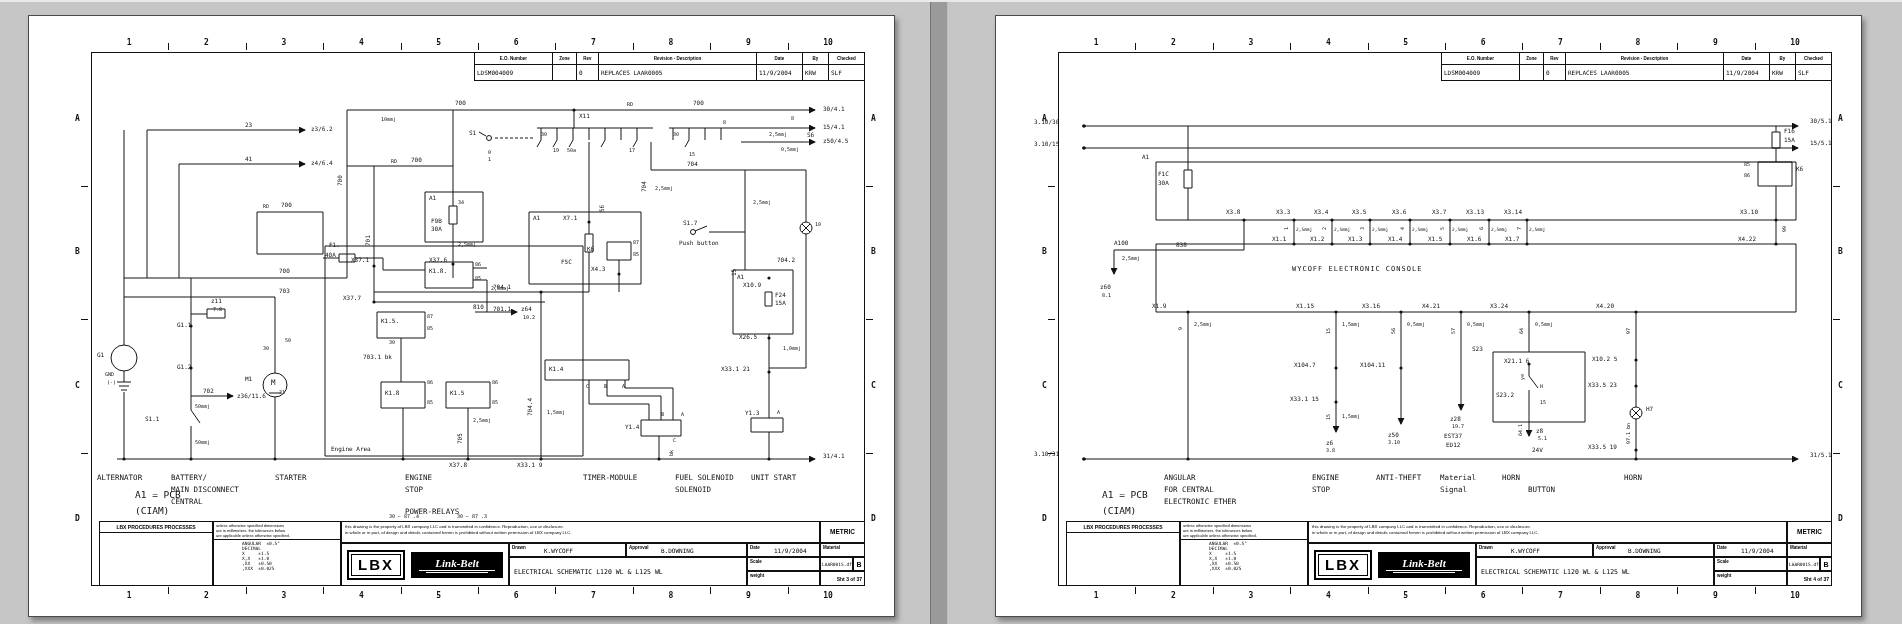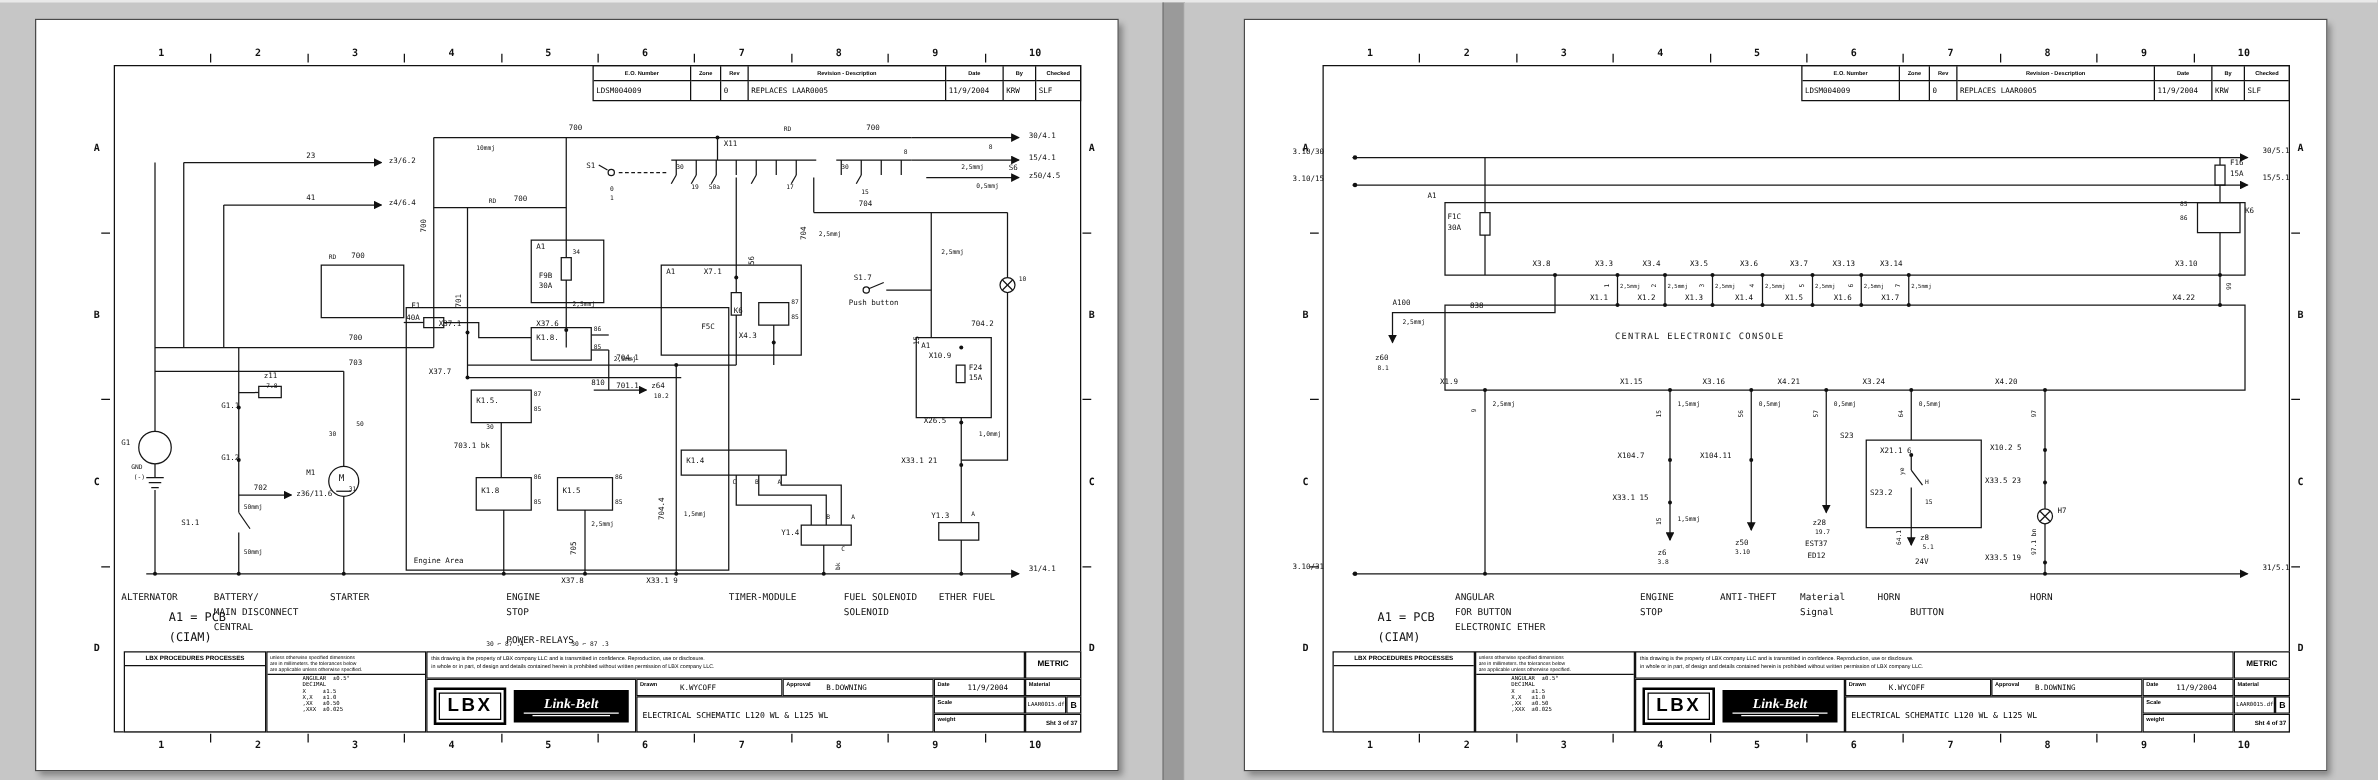--- a/index.html
+++ b/index.html
@@ -365,28 +365,28 @@
         <span class="lb" style="left: 250px; top: 252px;">700</span>
         <span class="lb" style="left: 250px; top: 272px;">703</span>
         <span class="lb s5" style="left: 234px; top: 188px;">RD</span>
         <span class="lb" style="left: 252px; top: 186px;">700</span>
         <span class="lb" style="left: 794px; top: 437px;">31/4.1</span>
         <span class="lb" style="left: 302px; top: 430px;">Engine Area</span>
         <span class="lb s8" style="left: 68px; top: 458px;">ALTERNATOR</span>
         <span class="lb s8" style="left: 142px; top: 458px;">BATTERY/</span>
         <span class="lb s8" style="left: 142px; top: 470px;">MAIN DISCONNECT</span>
         <span class="lb s8" style="left: 142px; top: 482px;">CENTRAL</span>
-        <span class="lb s8" style="left: 235px; top: 458px; text-align: center;">STARTER</span>
+        <span class="lb s8" style="left: 246px; top: 458px; text-align: center;">STARTER</span>
         <span class="lb s8" style="left: 376px; top: 458px;">ENGINE</span>
         <span class="lb s8" style="left: 376px; top: 470px;">STOP</span>
         <span class="lb s8" style="left: 376px; top: 492px;">POWER-RELAYS</span>
         <span class="lb s8" style="left: 554px; top: 458px;">TIMER-MODULE</span>
         <span class="lb s8" style="left: 646px; top: 458px;">FUEL SOLENOID</span>
         <span class="lb s8" style="left: 646px; top: 470px;">SOLENOID</span>
-        <span class="lb s8" style="left: 722px; top: 458px;">ETHER FUEL</span>
+        <span class="lb s8" style="left: 722px; top: 458px;">UNIT START</span>
         <span class="lb s9" style="left: 106px; top: 474px;">A1 = PCB</span>
         <span class="lb s9" style="left: 106px; top: 490px;">(CIAM)</span>
         <span class="lb s5" style="left: 360px; top: 498px;">30 ⌐ 87 .4</span>
         <span class="lb s5" style="left: 428px; top: 498px;">30 ⌐ 87 .3</span>
       </div>
 
     <div class="revtable">
         <div class="revrow revhead">
           <div class="revcell" style="width: 78px;">E.O. Number</div>
           <div class="revcell" style="width: 24px;">Zone</div>
@@ -643,21 +643,21 @@
         <span class="lb" style="left: 392px; top: 220px;">X1.4</span>
         <span class="lb" style="left: 432px; top: 220px;">X1.5</span>
         <span class="lb" style="left: 471px; top: 220px;">X1.6</span>
         <span class="lb" style="left: 509px; top: 220px;">X1.7</span>
         <span class="lb" style="left: 742px; top: 220px;">X4.22</span>
         <span class="lb" style="left: 118px; top: 224px;">A100</span>
         <span class="lb" style="left: 180px; top: 226px;">838</span>
         <span class="lb" style="left: 104px; top: 268px;">z60</span>
         <span class="lb s5" style="left: 106px; top: 277px;">8.1</span>
         <span class="lb s5" style="left: 126px; top: 240px;">2,5mmj</span>
-        <span class="lb s7" style="left: 296px; top: 250px;">CENTRAL ELECTRONIC CONSOLE</span>
+        <span class="lb s7" style="left: 296px; top: 250px;">WYCOFF ELECTRONIC CONSOLE</span>
         <span class="lb" style="left: 156px; top: 287px;">X1.9</span>
         <span class="lb" style="left: 300px; top: 287px;">X1.15</span>
         <span class="lb" style="left: 366px; top: 287px;">X3.16</span>
         <span class="lb" style="left: 426px; top: 287px;">X4.21</span>
         <span class="lb" style="left: 494px; top: 287px;">X3.24</span>
         <span class="lb" style="left: 600px; top: 287px;">X4.20</span>
         <span class="lb rot s5" style="left: 182px; top: 314px;">9</span>
         <span class="lb s5" style="left: 198px; top: 306px;">2,5mmj</span>
         <span class="lb rot s5" style="left: 330px; top: 318px;">15</span>
         <span class="lb s5" style="left: 346px; top: 306px;">1,5mmj</span>
@@ -697,21 +697,21 @@
         <span class="lb rot s5" style="left: 630px; top: 428px;">97.1 bn</span>
         <span class="lb" style="left: 592px; top: 428px;">X33.5 19</span>
         <span class="lb s5" style="left: 748px; top: 146px;">85</span>
         <span class="lb s5" style="left: 748px; top: 157px;">86</span>
         <span class="lb" style="left: 800px; top: 150px;">K6</span>
         <span class="lb" style="left: 788px; top: 112px;">F16</span>
         <span class="lb" style="left: 788px; top: 121px;">15A</span>
         <span class="lb" style="left: 38px; top: 435px;">3.10/31</span>
         <span class="lb" style="left: 814px; top: 436px;">31/5.1</span>
         <span class="lb s8" style="left: 168px; top: 458px;">ANGULAR</span>
-        <span class="lb s8" style="left: 168px; top: 470px;">FOR BUTTON</span>
+        <span class="lb s8" style="left: 168px; top: 470px;">FOR CENTRAL</span>
         <span class="lb s8" style="left: 168px; top: 482px;">ELECTRONIC ETHER</span>
         <span class="lb s8" style="left: 316px; top: 458px;">ENGINE</span>
         <span class="lb s8" style="left: 316px; top: 470px;">STOP</span>
         <span class="lb s8" style="left: 380px; top: 458px;">ANTI-THEFT</span>
         <span class="lb s8" style="left: 444px; top: 458px;">Material</span>
         <span class="lb s8" style="left: 444px; top: 470px;">Signal</span>
         <span class="lb s8" style="left: 506px; top: 458px;">HORN</span>
         <span class="lb s8" style="left: 532px; top: 470px;">BUTTON</span>
         <span class="lb s8" style="left: 628px; top: 458px;">HORN</span>
         <span class="lb s9" style="left: 106px; top: 474px;">A1 = PCB</span>

